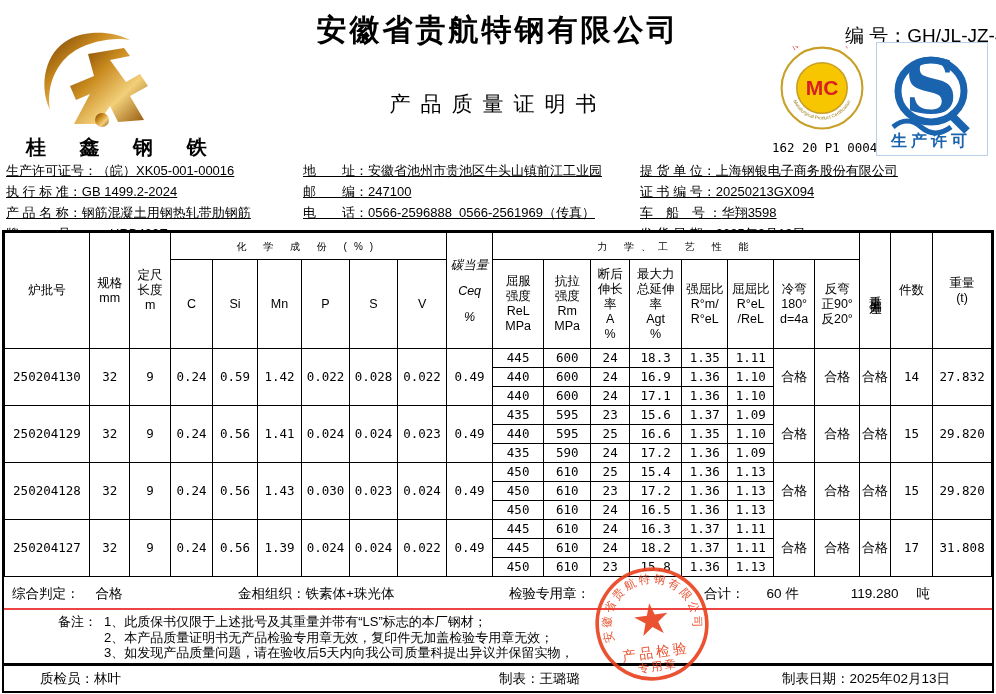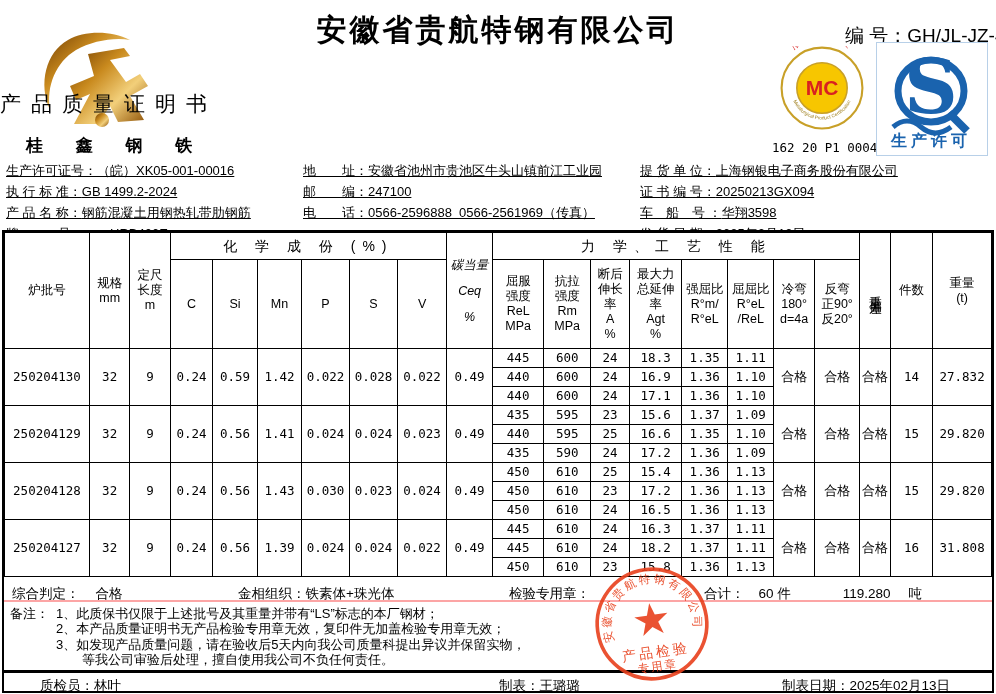--- a/index.html
+++ b/index.html
@@ -3,51 +3,51 @@
 <meta charset="utf-8">
 <style>
   html,body{margin:0;padding:0;}
   body{
     width:996px;height:694px;position:relative;overflow:hidden;background:#fff;color:#000;
     font-family:"Liberation Sans","DejaVu Sans",sans-serif;
   }
   
   .hdr{position:absolute;top:0;left:0;width:996px;height:230px;}
   .company{position:absolute;top:10px;left:0;width:100%;text-align:center;font-size:30px;font-weight:700;letter-spacing:3px;}
-  .doc-title{position:absolute;top:90px;left:0;width:100%;font-size:21px;letter-spacing:10px;}
+  .doc-title{position:absolute;top:90px;left:0;width:100%;text-align:center;font-size:21px;letter-spacing:10px;}
   .doc-no{position:absolute;top:23px;left:845px;font-size:19px;white-space:pre;}
   .logo{position:absolute;top:28px;left:26px;width:210px;text-align:left;}
-  .logo-cn{font-size:17px;font-weight:700;letter-spacing:14px;margin-top:2px;white-space:nowrap;}
+  .logo-cn{font-size:20px;font-weight:700;letter-spacing:14px;margin-top:2px;white-space:nowrap;}
   .logo-en{font-size:14px;font-family:"DejaVu Sans Mono",monospace;letter-spacing:2px;white-space:nowrap;}
   .mc{position:absolute;top:46px;left:780px;width:84px;text-align:center;}
   .mc-code{position:absolute;top:140px;left:772px;width:140px;font-size:12.5px;font-family:"DejaVu Sans Mono",monospace;white-space:nowrap;}
   .sq{position:absolute;top:42px;left:876px;width:110px;height:112px;border:1px solid #b8d0e8;background:#fff;}
   
   .info-col{position:absolute;font-size:13px;line-height:21px;text-decoration:underline;}
   .info-left{top:160px;left:6px;}
   .info-mid{top:160px;left:303px;}
   .info-right{top:160px;left:640px;}
   .info-line{white-space:pre;}
   
   .main{position:absolute;top:230px;left:2px;right:2px;bottom:1px;border:2px solid #000;display:flex;flex-direction:column;background:#fff;}
   table{width:100%;border-collapse:collapse;table-layout:fixed;}
   th,td{border:1px solid #000;text-align:center;padding:0;overflow:hidden;}
   thead th{font-weight:400;font-size:12.5px;line-height:15px;white-space:pre-line;vertical-align:middle;}
-  .group-th{font-size:14px;letter-spacing:7px;height:26px;}
+  .group-th{font-size:10px;letter-spacing:7px;height:26px;}
   .h2row th{height:88px;}
   .th-ceq{line-height:26px;font-style:italic;}
   .vtext{writing-mode:vertical-lr;text-orientation:upright;letter-spacing:2px;display:inline-block;}
   tbody td{height:18px;font-size:12.5px;font-family:"DejaVu Sans Mono",monospace;line-height:18px;}
   tbody td.cjk{font-family:"Liberation Sans","DejaVu Sans",sans-serif;font-size:13px;}
   
-  .summary{position:relative;height:34px;line-height:34px;border-bottom:2px solid #fca5a5;font-size:13.5px;}
+  .summary{position:relative;height:34px;line-height:34px;border-bottom:2px solid #ef4444;font-size:13.5px;}
   .summary .pos{position:absolute;top:0;white-space:pre;}
   
   .notes{position:relative;flex:1;border-bottom:3px solid #000;padding:4px 6px 2px 6px;font-size:13px;line-height:15.5px;display:flex;}
-  .notes-label{width:46px;flex:none;}
+  .notes-label{width:46px;flex:none;margin-left:48px;}
   .notes .info-line{white-space:pre;}
   
   .footer{position:relative;height:27px;line-height:26px;font-size:13.5px;padding-left:46px;}
   .footer .pos{position:absolute;top:0;white-space:pre;}
   
   .stamp{position:absolute;left:592px;top:564px;width:120px;height:122px;z-index:5;opacity:.9;pointer-events:none;}
 </style>
 </head>
 <body>
 
@@ -333,21 +333,21 @@
           <td rowspan="3">0.49</td>
           <td>445</td>
           <td>610</td>
           <td>24</td>
           <td>16.3</td>
           <td>1.37</td>
           <td>1.11</td>
           <td rowspan="3" class="cjk">合格</td>
           <td rowspan="3" class="cjk">合格</td>
           <td rowspan="3" class="cjk">合格</td>
-          <td rowspan="3">16</td>
+          <td rowspan="3">17</td>
           <td rowspan="3">31.808</td>
         </tr>
         <tr>
           <td>445</td>
           <td>610</td>
           <td>24</td>
           <td>18.2</td>
           <td>1.37</td>
           <td>1.11</td>
         </tr>
@@ -359,30 +359,29 @@
           <td>1.36</td>
           <td>1.13</td>
         </tr>
       </tbody>
   </table>
 
   <div class="summary">
     <span class="pos" style="left:8px"><span>综合判定：</span><span style="margin-left:16px">合格</span></span>
     <span class="pos" style="left:234px"><span>金相组织：</span><span>铁素体+珠光体</span></span>
     <span class="pos" style="left:505px">检验专用章：</span>
-    <span class="pos" style="left:700px"><span>合计：</span><span style="margin-left:14px">60 件</span><span style="margin-left:52px">119.280</span><span style="margin-left:18px">吨</span></span>
+    <span class="pos" style="left:700px"><span>合计：</span><span style="margin-left:22px">60 件</span><span style="margin-left:52px">119.280</span><span style="margin-left:18px">吨</span></span>
   </div>
 
   <div class="notes">
     <div class="notes-label">备注：</div>
     <div class="notes-lines">
         <div class="info-line">1、此质保书仅限于上述批号及其重量并带有“LS”标志的本厂钢材；</div>
         <div class="info-line">2、本产品质量证明书无产品检验专用章无效，复印件无加盖检验专用章无效；</div>
         <div class="info-line">3、如发现产品质量问题，请在验收后5天内向我公司质量科提出异议并保留实物，</div>
-        <div class="info-line">　　等我公司审验后处理，擅自使用我公司不负任何责任。</div>
       </div>
   </div>
 
   <div class="footer">
     <span class="pos" style="left:36px"><span>质检员：</span><span>林叶</span></span>
     <span class="pos" style="left:495px"><span>制表：</span><span>王璐璐</span></span>
     <span class="pos" style="left:778px"><span>制表日期：</span><span>2025年02月13日</span></span>
   </div>
 </div>
 

